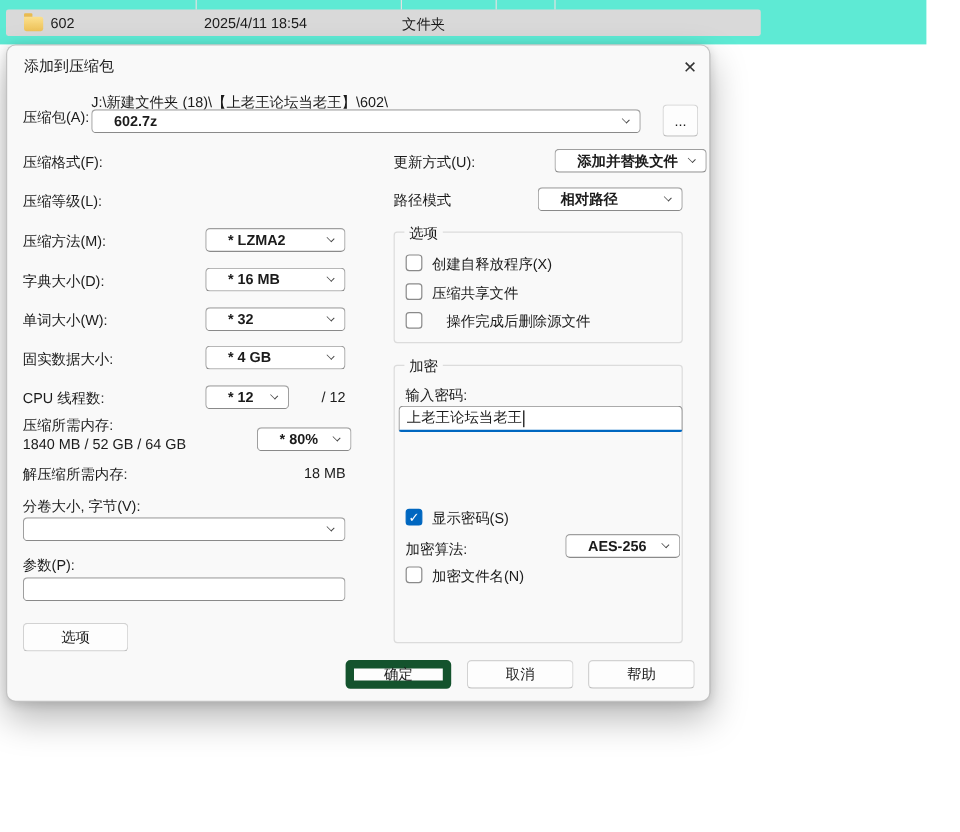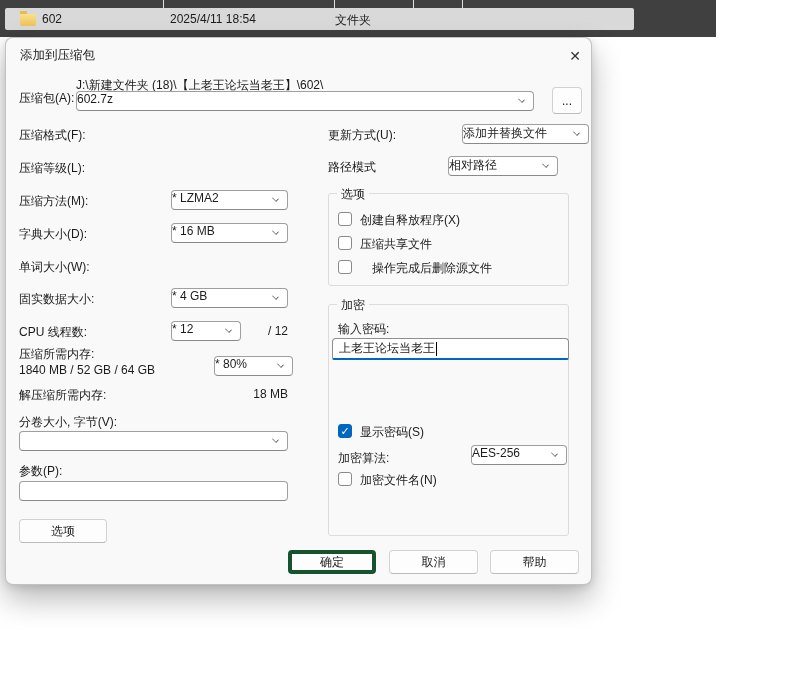--- a/index.html
+++ b/index.html
@@ -5,21 +5,21 @@
   * { margin:0; padding:0; box-sizing:border-box; }
   html,body { background:#fff; }
   body {
     font-family:"Liberation Sans","DejaVu Sans",sans-serif;
     font-size:12px; color:#1b1b1b;
     width:800px; height:693px; position:relative; overflow:hidden;
   }
   .canvas { position:absolute; inset:0; background:#fff; }
 
   
-  .explorer { position:absolute; left:0; top:0; width:716px; height:37px; background:#404040; }
+  .explorer { position:absolute; left:0; top:0; width:772px; height:37px; background:#5eead4; }
   .col-line { position:absolute; top:0; width:1px; height:8px; background:#e1e1e1; }
   .file-row {
     position:absolute; left:5px; top:8px; width:629px; height:22px;
     background:#d9d9d9; border-radius:2px;
   }
   .file-row .cell { position:absolute; top:4px; white-space:nowrap; }
   .folder-icon {
     position:absolute; left:15px; top:6px; width:16px; height:12px;
     background:linear-gradient(180deg,#fbe08d,#eec258); border-radius:1px 2px 2px 2px;
   }
@@ -41,36 +41,36 @@
     font-size:14px; color:#333; border-radius:4px; cursor:default;
   }
 
   .lbl { position:absolute; white-space:nowrap; }
   .path-text { position:absolute; left:70px; top:39px; white-space:nowrap; }
 
   .combo, .textbox, .btn {
     position:absolute; background:#fff; border:1px solid #9f9f9f;
     border-bottom-color:#8a8a8a; border-radius:4px; font-size:12px;
   }
-  .combo { display:flex; align-items:flex-start; padding:0 22px 0 0; height:20px; }
+  .combo { display:flex; align-items:center; padding:0 22px 0 18px; height:20px;font-weight:bold; }
   .combo .val { white-space:nowrap; overflow:hidden; }
   .chev { position:absolute; right:8px; top:50%; width:7px; height:7px; margin-top:-5px; }
   .chev::after {
     content:""; position:absolute; left:0; top:0; width:6px; height:6px;
     border-right:1.2px solid #444; border-bottom:1.2px solid #444;
     transform:rotate(45deg) scale(.8,.55);
   }
   .textbox { height:20px; padding:0 6px; display:flex; align-items:center; }
 
   .btn {
     display:flex; align-items:center; justify-content:center;
     background:#fdfdfd; border:1px solid #d2d2d2; border-bottom-color:#bbb;
     height:24px; cursor:default;
   }
-  .btn.primary { border:4px solid #14532d; }
+  .btn.primary { border:7px solid #14532d; }
 
   .groupbox { position:absolute; border:1px solid #dcdcdc; border-radius:3px; }
   .groupbox .gb-title {
     position:absolute; left:8px; top:-8px; background:#f9f9f9; padding:0 4px;
   }
 
   .cb { position:absolute; width:14px; height:14px; border:1px solid #8a8a8a;
         border-radius:3px; background:#fff; }
   .cb.checked { background:#0067c0; border-color:#0067c0; }
   .cb.checked::after {
@@ -128,20 +128,24 @@
         <span class="chev"></span>
     </div>
 
     <span class="lbl" style="left:13px; top:188px">字典大小(D):</span>
     <div class="combo" style="left:165px; top:185px; width:117px">
       <span class="val">* 16 MB</span>
         <span class="chev"></span>
     </div>
 
     <span class="lbl" style="left:13px; top:221px">单词大小(W):</span>
+    <div class="combo" style="left:165px; top:218px; width:117px">
+      <span class="val">* 32</span>
+        <span class="chev"></span>
+    </div>
 
     <span class="lbl" style="left:13px; top:253px">固实数据大小:</span>
     <div class="combo" style="left:165px; top:250px; width:117px">
       <span class="val">* 4 GB</span>
         <span class="chev"></span>
     </div>
 
     <span class="lbl" style="left:13px; top:286px">CPU 线程数:</span>
     <div class="combo" style="left:165px; top:283px; width:70px">
       <span class="val">* 12</span>
@@ -172,21 +176,21 @@
 
     <div class="btn" style="left:13px; top:481px; width:88px">选项</div>
 
     <span class="lbl" style="left:322px; top:89px">更新方式(U):</span>
     <div class="combo" style="left:456px; top:86px; width:127px">
       <span class="val">添加并替换文件</span>
         <span class="chev"></span>
     </div>
 
     <span class="lbl" style="left:322px; top:121px">路径模式</span>
-    <div class="combo" style="left:442px; top:118px; width:110px">
+    <div class="combo" style="left:442px; top:118px; width:121px">
       <span class="val">相对路径</span>
         <span class="chev"></span>
     </div>
 
     <div class="groupbox" style="left:322px; top:155px; width:241px; height:93px">
       <span class="gb-title">选项</span>
     </div>
     <span class="cb" style="left:332px; top:174px"></span>
     <span class="cb-label" style="left:354px; top:174px">创建自释放程序(X)</span>
     <span class="cb" style="left:332px; top:198px"></span>

